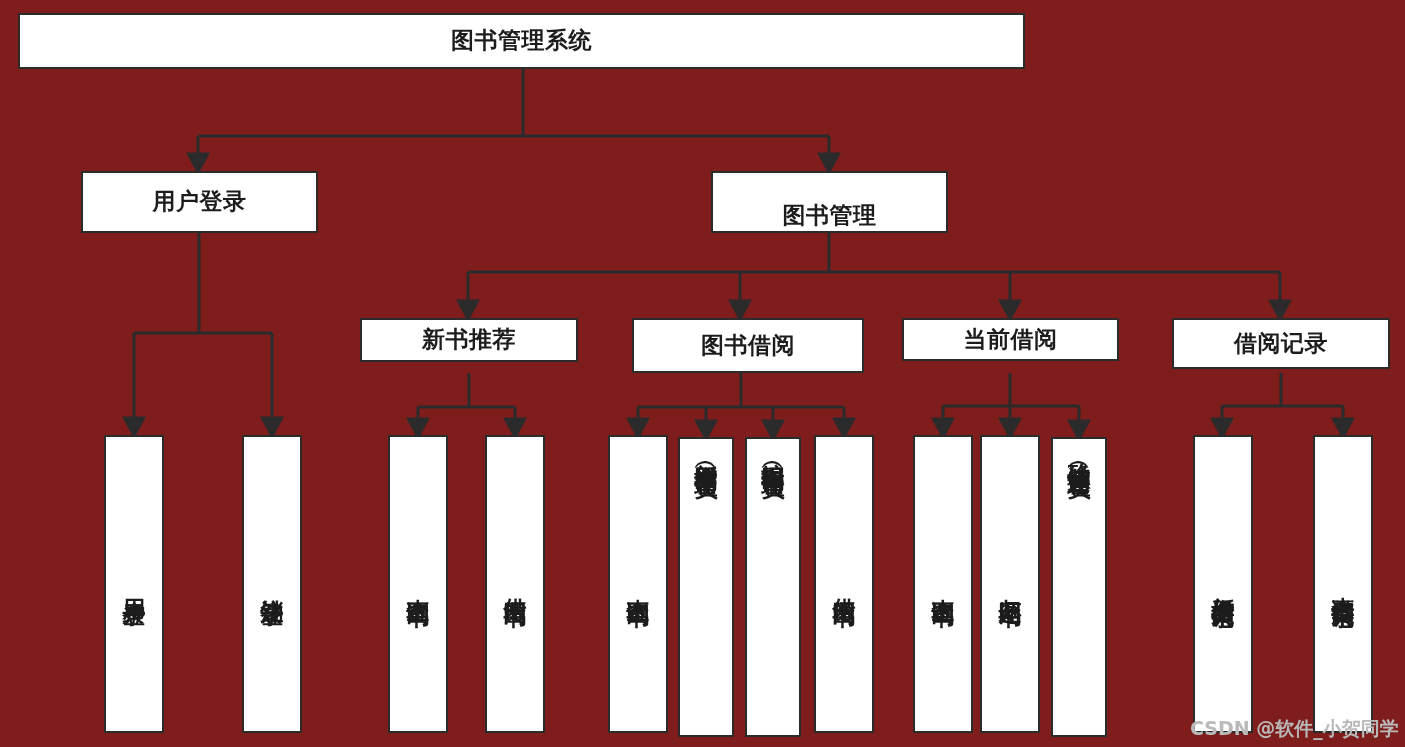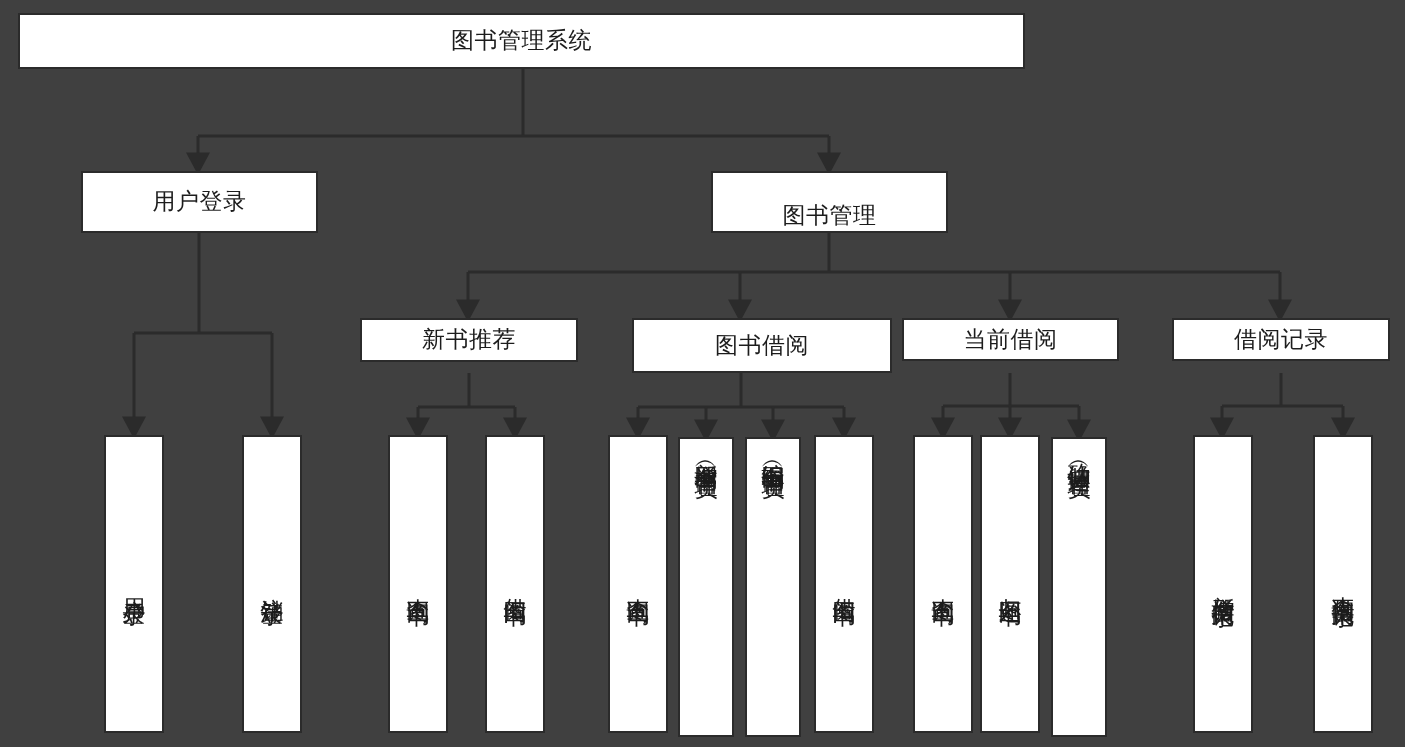--- a/index.html
+++ b/index.html
@@ -74,21 +74,21 @@
     color: #b9b9b9;
     font-size: 19px;
     white-space: nowrap;
     z-index: 3;
     font-family: "DejaVu Sans", "Liberation Sans", sans-serif;
   }
 </style>
 </head>
 <body>
 
-<div id="canvas" style="background: #404040;">
+<div id="canvas" style="background: #7f1d1d; font-weight: bold;">
 
   <svg id="connectors" viewBox="0 0 1405 747" xmlns="http://www.w3.org/2000/svg">
     <defs>
       <marker id="arrow" markerWidth="12" markerHeight="12" refX="3.2" refY="4" orient="auto" markerUnits="strokeWidth">
         <path d="M0,0 L0,8 L7.5,4 z" fill="#2b2b2b"></path>
       </marker>
     </defs>
     <g stroke="#2b2b2b" stroke-width="3" fill="none">
 
       <path d="M523,69 L523,136"></path>
@@ -140,27 +140,27 @@
   <div class="node h-node" style="left: 81px; top: 171px; width: 237px; height: 62px; border-color: rgb(43, 43, 43); background: rgb(255, 255, 255);">
     <span class="node-label" style="color: rgb(28, 28, 28);">用户登录</span>
   </div>
   <div class="node h-node" style="left: 711px; top: 171px; width: 237px; height: 62px; border-color: rgb(43, 43, 43); background: rgb(255, 255, 255);">
     <span class="node-label" style="color: rgb(28, 28, 28); margin-top: 28px;">图书管理</span>
   </div>
 
   <div class="node h-node" style="left: 360px; top: 318px; width: 218px; height: 44px; border-color: rgb(43, 43, 43); background: rgb(255, 255, 255);">
     <span class="node-label" style="color: rgb(28, 28, 28);">新书推荐</span>
   </div>
-  <div class="node h-node" style="left: 632px; top: 318px; width: 260px; height: 55px; border-color: rgb(43, 43, 43); background: rgb(255, 255, 255);">
+  <div class="node h-node" style="left: 632px; top: 318px; width: 232px; height: 55px; border-color: rgb(43, 43, 43); background: rgb(255, 255, 255);">
     <span class="node-label" style="color: rgb(28, 28, 28);">图书借阅</span>
   </div>
   <div class="node h-node" style="left: 902px; top: 318px; width: 217px; height: 43px; border-color: rgb(43, 43, 43); background: rgb(255, 255, 255);">
     <span class="node-label" style="color: rgb(28, 28, 28);">当前借阅</span>
   </div>
-  <div class="node h-node" style="left: 1172px; top: 318px; width: 218px; height: 43px; border-color: rgb(43, 43, 43); background: rgb(255, 255, 255);">
+  <div class="node h-node" style="left: 1172px; top: 318px; width: 218px; height: 51px; border-color: rgb(43, 43, 43); background: rgb(255, 255, 255);">
     <span class="node-label" style="color: rgb(28, 28, 28);">借阅记录</span>
   </div>
 
   <div class="node v-node center" style="left: 104px; top: 435px; width: 60px; height: 298px; border-color: rgb(43, 43, 43); background: rgb(255, 255, 255);">
     <span class="node-label" style="color: rgb(28, 28, 28);">用户登录</span>
   </div>
   <div class="node v-node center" style="left: 242px; top: 435px; width: 60px; height: 298px; border-color: rgb(43, 43, 43); background: rgb(255, 255, 255);">
     <span class="node-label" style="color: rgb(28, 28, 28);">注销登录</span>
   </div>
   <div class="node v-node center" style="left: 388px; top: 435px; width: 60px; height: 298px; border-color: rgb(43, 43, 43); background: rgb(255, 255, 255);">
@@ -190,14 +190,15 @@
   <div class="node v-node" style="left: 1051px; top: 437px; width: 56px; height: 300px; border-color: rgb(43, 43, 43); background: rgb(255, 255, 255);">
     <span class="node-label" style="color: rgb(28, 28, 28);">确认归还（管理员）</span>
   </div>
   <div class="node v-node center" style="left: 1193px; top: 435px; width: 60px; height: 298px; border-color: rgb(43, 43, 43); background: rgb(255, 255, 255);">
     <span class="node-label" style="color: rgb(28, 28, 28);">新增借阅记录</span>
   </div>
   <div class="node v-node center" style="left: 1313px; top: 435px; width: 60px; height: 298px; border-color: rgb(43, 43, 43); background: rgb(255, 255, 255);">
     <span class="node-label" style="color: rgb(28, 28, 28);">查询借阅记录</span>
   </div>
 
+  <div class="watermark" style="left: 1190px; top: 716px; color: rgb(185, 185, 185);">CSDN @软件_小贺同学</div>
 
 </div>
 
 </body></html>

